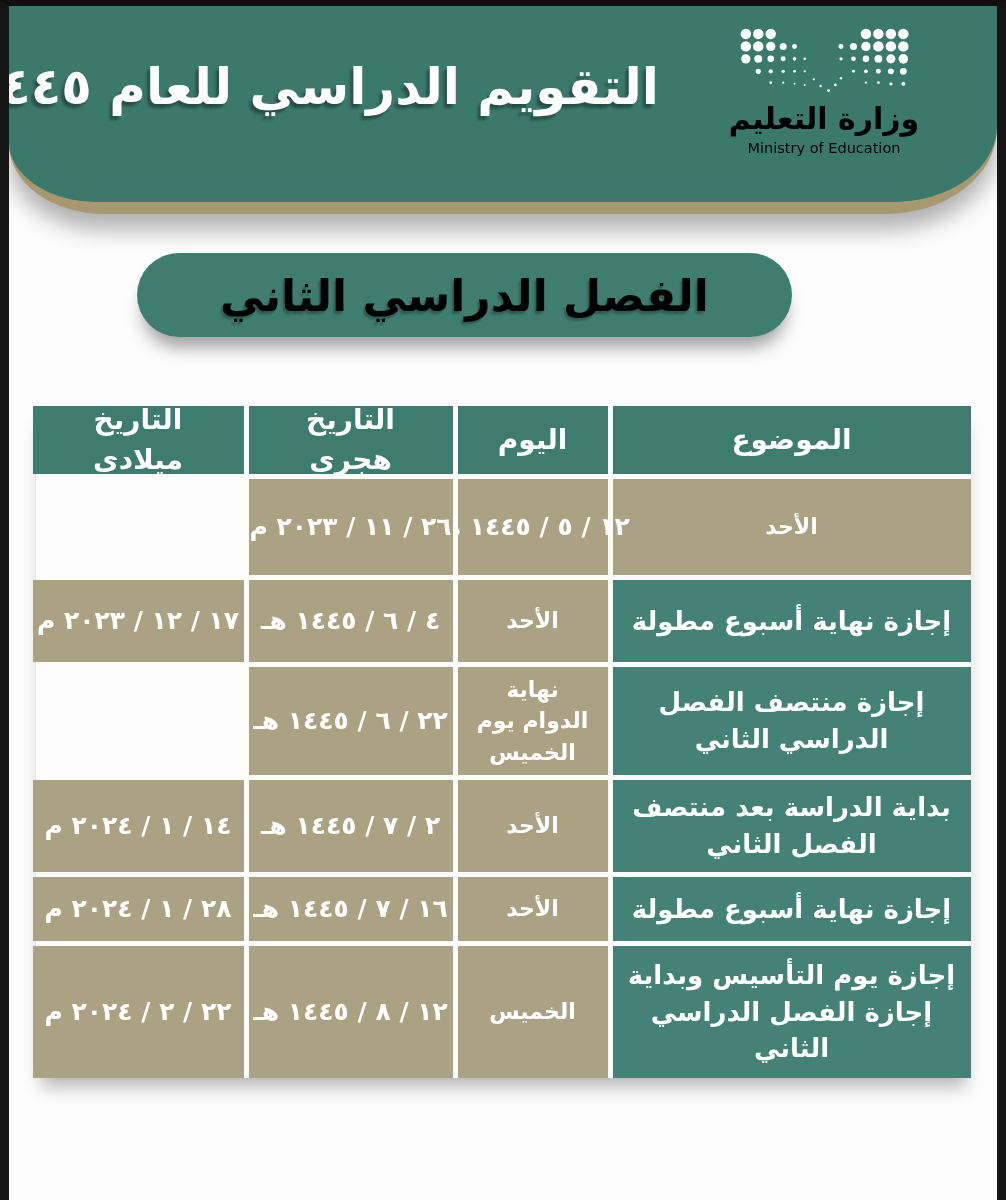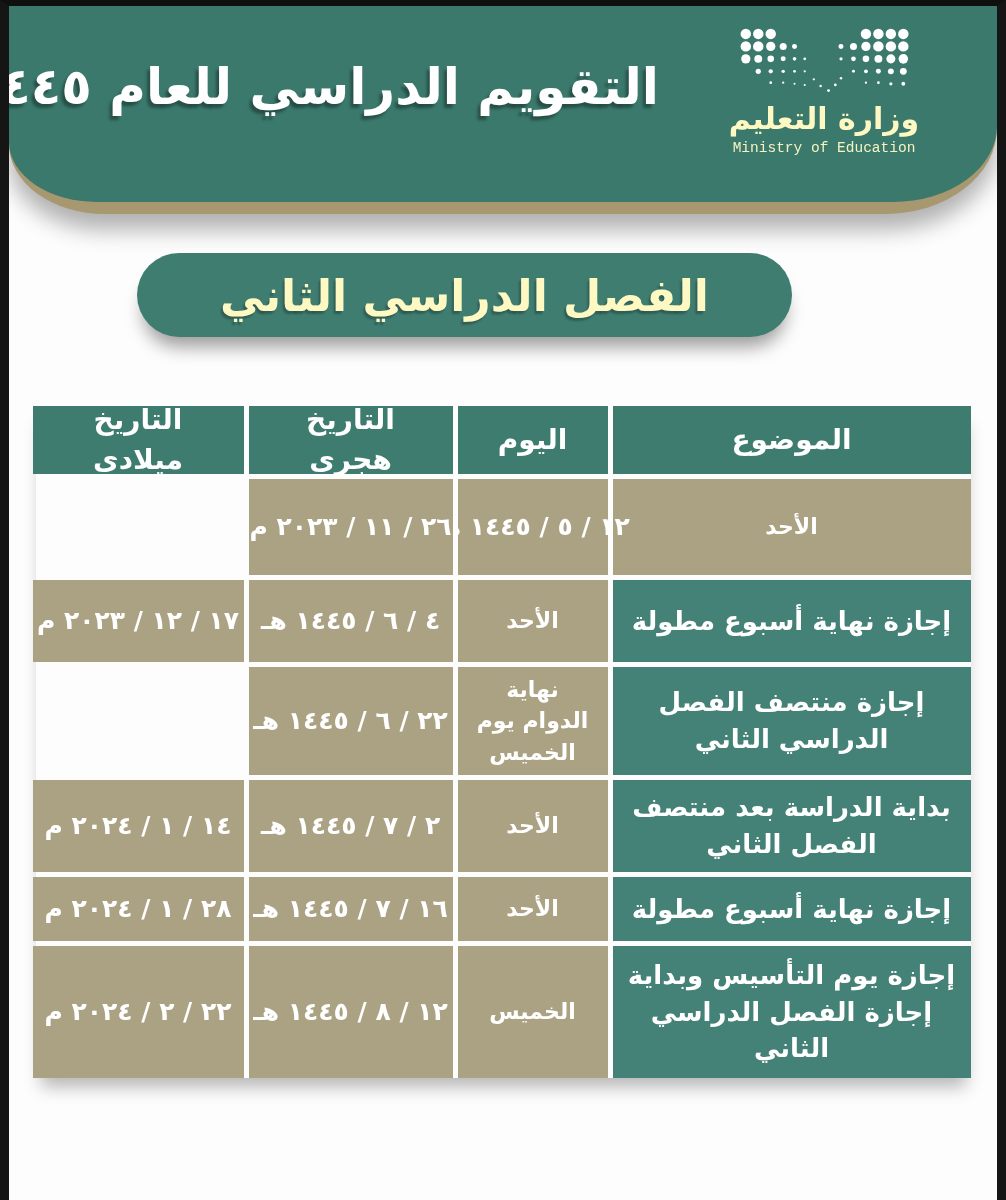--- a/index.html
+++ b/index.html
@@ -29,50 +29,50 @@
     width:100%; height:196px;
     background:#3b796d;
     border-radius:0 0 104px 88px / 0 0 76px 60px;
     display:flex;
     align-items:stretch;
   }
   .logo-block {
     width:250px;
     margin:20px 48px 0 30px;
     text-align:center;
-    color:#fef9c3;
+    color:#000000;
     flex:0 0 auto;
   }
   .logo-block svg { display:block; margin:0 auto; }
   .logo-ar {
     font-size:30px; font-weight:bold; margin-top:7px; letter-spacing:1px;
   }
   .logo-en {
-    font-size:14.5px; font-weight:normal; margin-top:4px; opacity:0.96;font-family:Liberation Mono, monospace;
+    font-size:14.5px; font-weight:normal; margin-top:4px; opacity:0.96;
   }
   .page-title {
     flex:1 1 auto;
     align-self:center;
     text-align:center;
     padding:0 10px 34px 30px;
     color:#ffffff;
     font-size:50px;
     font-weight:bold;
     text-shadow:-3px 4px 3px rgba(0,0,0,0.35);
     white-space:nowrap;
   }
 
   
   .pill {
     width:655px; height:84px;
     margin:39px 205px 0 128px;
     background:#3f7d71;
     border-radius:42px;
     display:flex; align-items:center; justify-content:center;
-    color:#fef9c3; font-size:44px; font-weight:bold;
+    color:#000000; font-size:44px; font-weight:bold;
     text-shadow:-2px 3px 2px rgba(0,0,0,0.25);
     box-shadow:0 16px 18px -6px rgba(0,0,0,0.38);
   }
 
   
   .cal-table {
     width:935px;
     margin:69px auto 0;
     box-shadow:0 14px 16px -5px rgba(0,0,0,0.28);
   }

